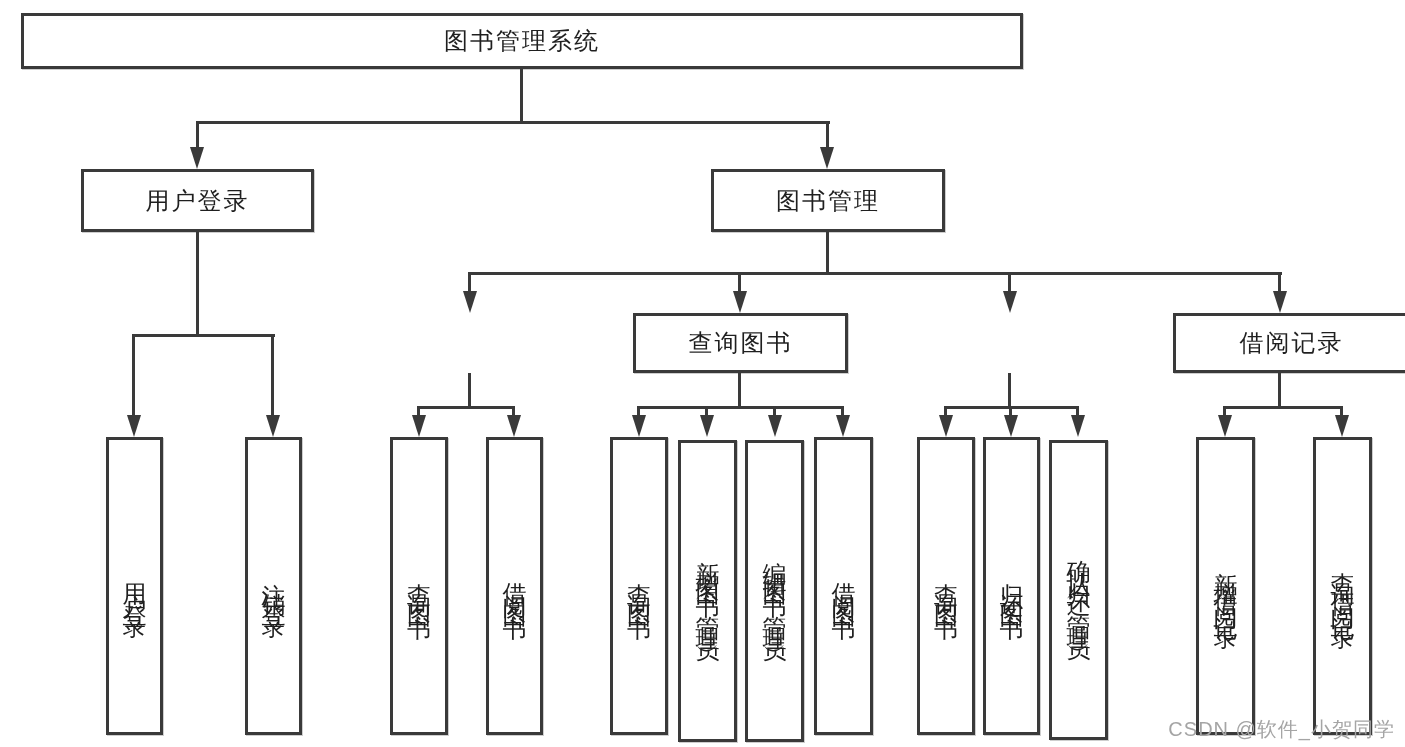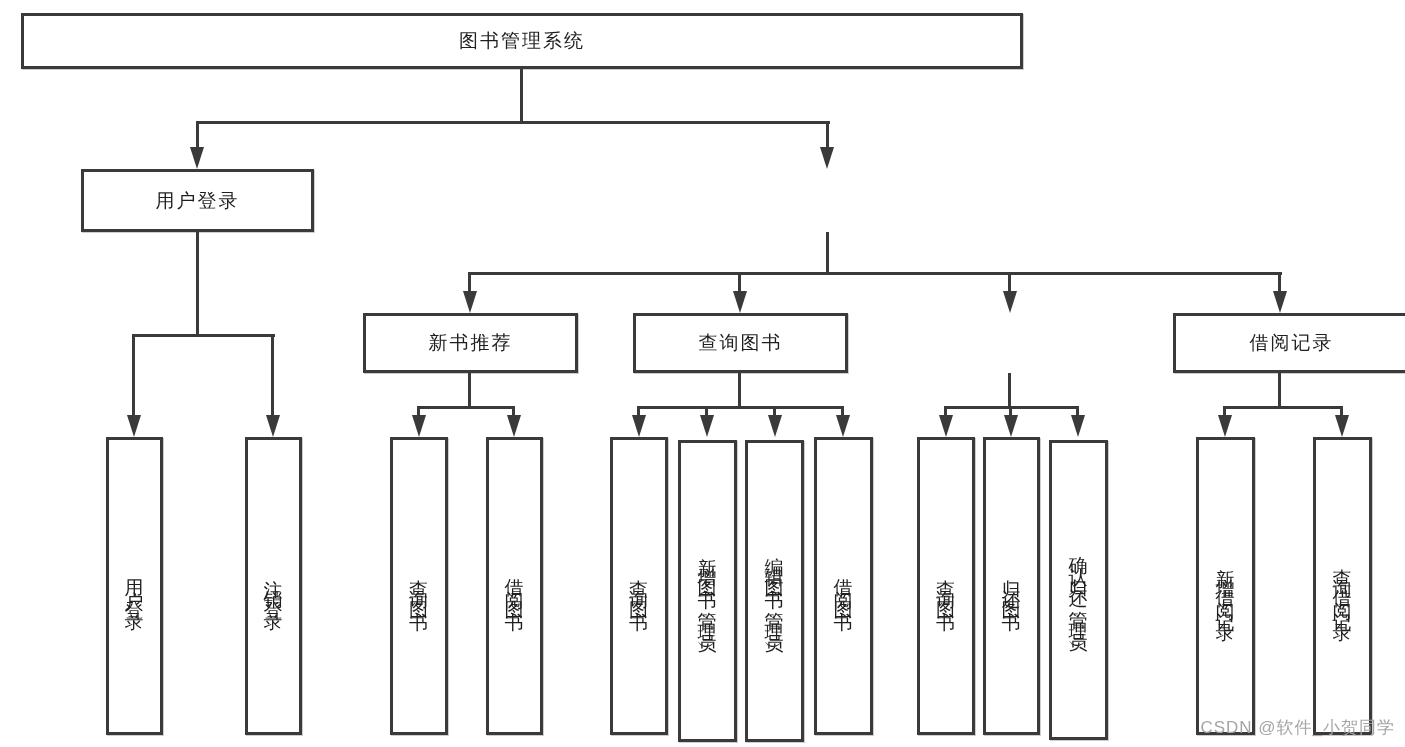--- a/index.html
+++ b/index.html
@@ -19,21 +19,21 @@
     position: absolute;
     box-sizing: border-box;
     border: 3px solid #3a3a3a;
     background: #ffffff;
     display: flex;
     align-items: center;
     justify-content: center;
     box-shadow: 1px 1px 0 rgba(60,60,60,0.25);
   }
   .box .lbl {
-    font-size: 19px;
+    font-size: 24px;
     color: #1f1f1f;
     letter-spacing: 2px;
     white-space: nowrap;
   }
   .box.v .lbl {
     writing-mode: vertical-rl;
     letter-spacing: 11px;
     line-height: 1;
     white-space: normal;
   }
@@ -48,21 +48,21 @@
     width: 0;
     height: 0;
     border-left: 7px solid transparent;
     border-right: 7px solid transparent;
     border-top: 22px solid #3a3a3a;
   }
   .watermark {
     position: absolute;
     right: 10px;
     top: 716px;
-    font-size: 17px;
+    font-size: 20px;
     color: #a5a5a5;
     letter-spacing: 1px;
     white-space: nowrap;
   }
 </style>
 </head>
 <body>
 
 <div id="canvas">
 
@@ -72,20 +72,23 @@
 
   <div class="vline" style="left:520px;top:69px;height:53px"></div>
   <div class="hline" style="left:196px;top:121px;width:634px"></div>
   <div class="vline" style="left:196px;top:121px;height:27px"></div>
   <div class="arrow" style="left:190px;top:147px"></div>
   <div class="vline" style="left:826px;top:121px;height:27px"></div>
   <div class="arrow" style="left:820px;top:147px"></div>
 
   <div class="box h" style="left:81px;top:169px;width:233px;height:63px">
     <span class="lbl">用户登录</span>
+  </div>
+  <div class="box h" style="left:711px;top:169px;width:234px;height:63px">
+    <span class="lbl">图书管理</span>
   </div>
 
   <div class="vline" style="left:196px;top:232px;height:104px"></div>
   <div class="hline" style="left:132px;top:334px;width:143px"></div>
   <div class="vline" style="left:132px;top:334px;height:82px"></div>
   <div class="arrow" style="left:127px;top:415px"></div>
   <div class="vline" style="left:271px;top:334px;height:82px"></div>
   <div class="arrow" style="left:266px;top:415px"></div>
 
   <div class="box v" style="left:106px;top:437px;width:57px;height:298px">
@@ -99,23 +102,20 @@
   <div class="hline" style="left:468px;top:272px;width:814px"></div>
   <div class="vline" style="left:468px;top:272px;height:20px"></div>
   <div class="arrow" style="left:463px;top:291px"></div>
   <div class="vline" style="left:738px;top:272px;height:20px"></div>
   <div class="arrow" style="left:733px;top:291px"></div>
   <div class="vline" style="left:1008px;top:272px;height:20px"></div>
   <div class="arrow" style="left:1003px;top:291px"></div>
   <div class="vline" style="left:1278px;top:272px;height:20px"></div>
   <div class="arrow" style="left:1273px;top:291px"></div>
 
-  <div class="box h" style="left:363px;top:313px;width:215px;height:60px">
-    <span class="lbl">新书推荐</span>
-  </div>
   <div class="box h" style="left:633px;top:313px;width:215px;height:60px">
     <span class="lbl">查询图书</span>
   </div>
   <div class="box h" style="left:1173px;top:313px;width:237px;height:60px">
     <span class="lbl">借阅记录</span>
   </div>
 
   <div class="vline" style="left:468px;top:373px;height:36px"></div>
   <div class="hline" style="left:417px;top:406px;width:98px"></div>
   <div class="vline" style="left:417px;top:406px;height:11px"></div>

